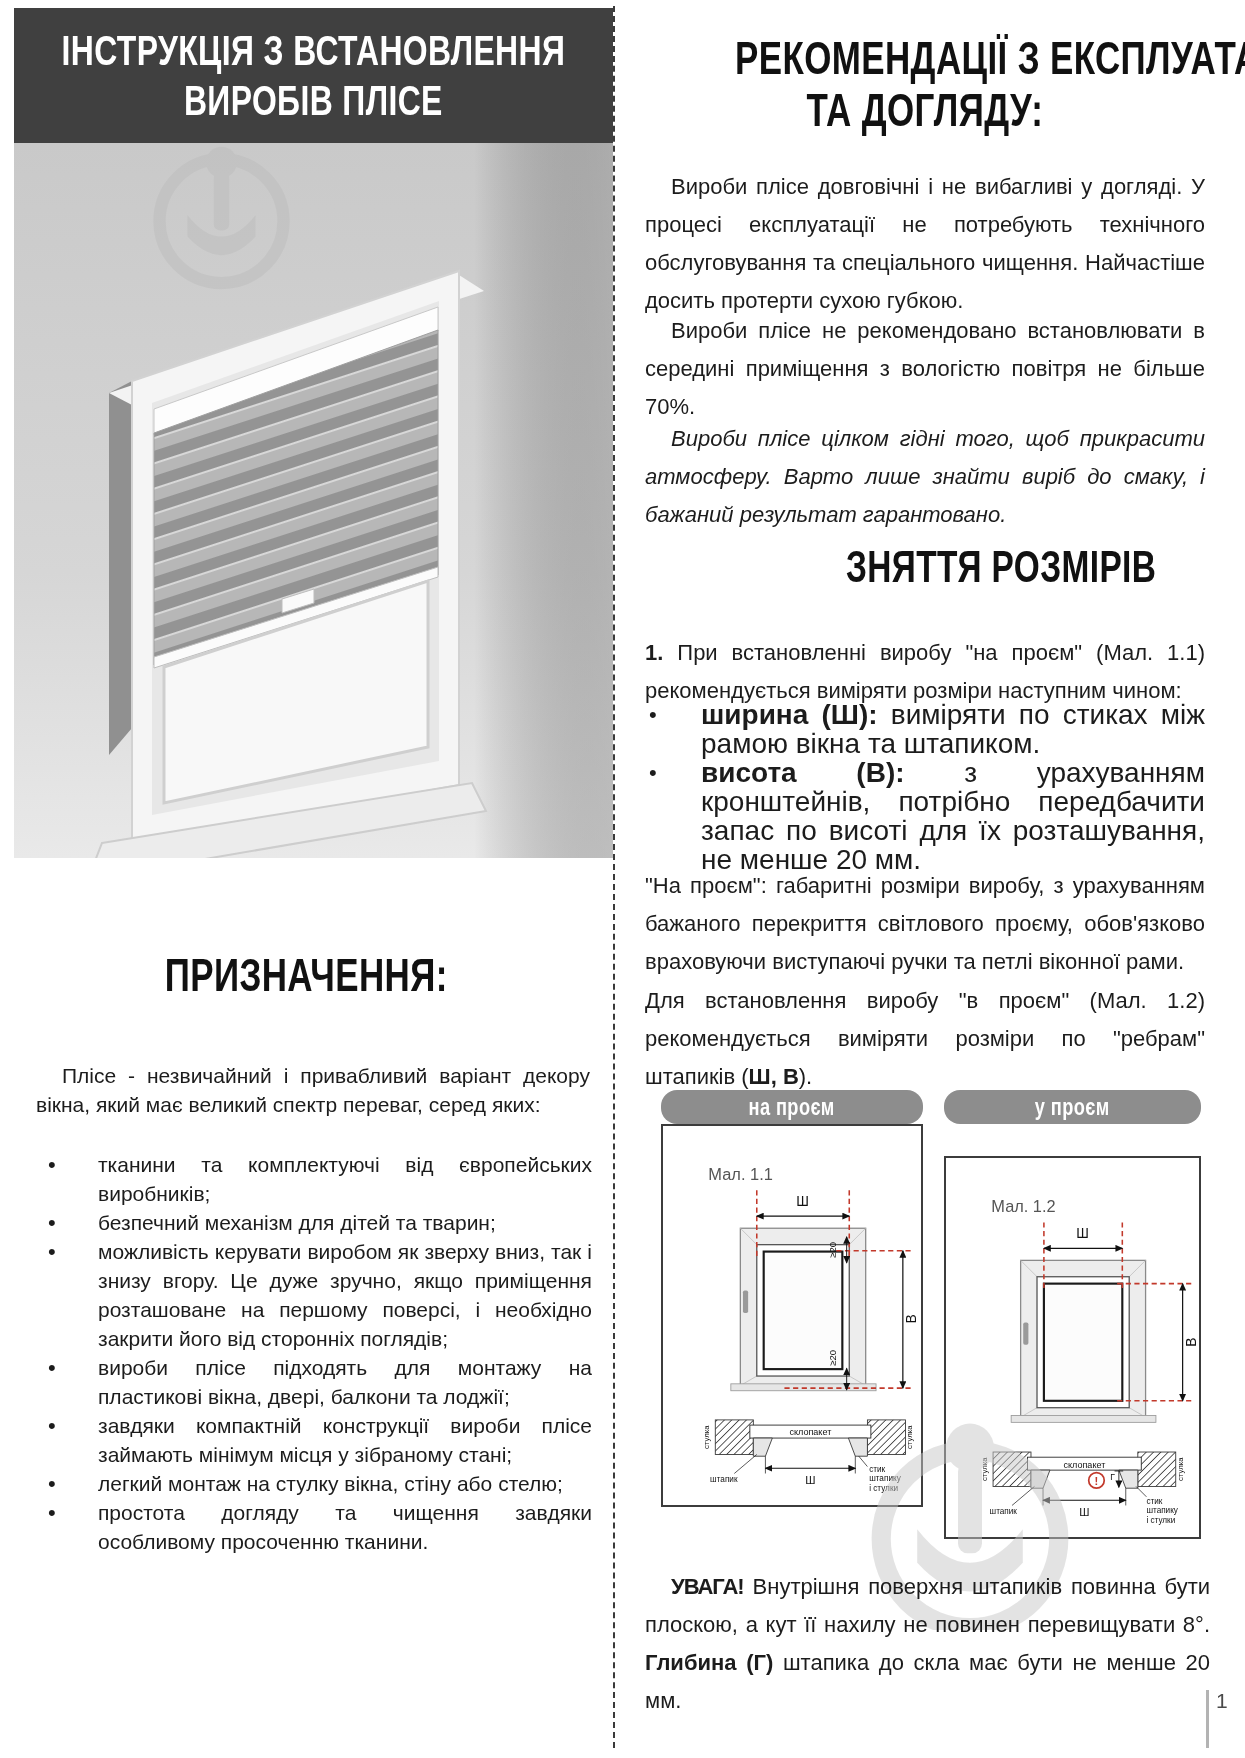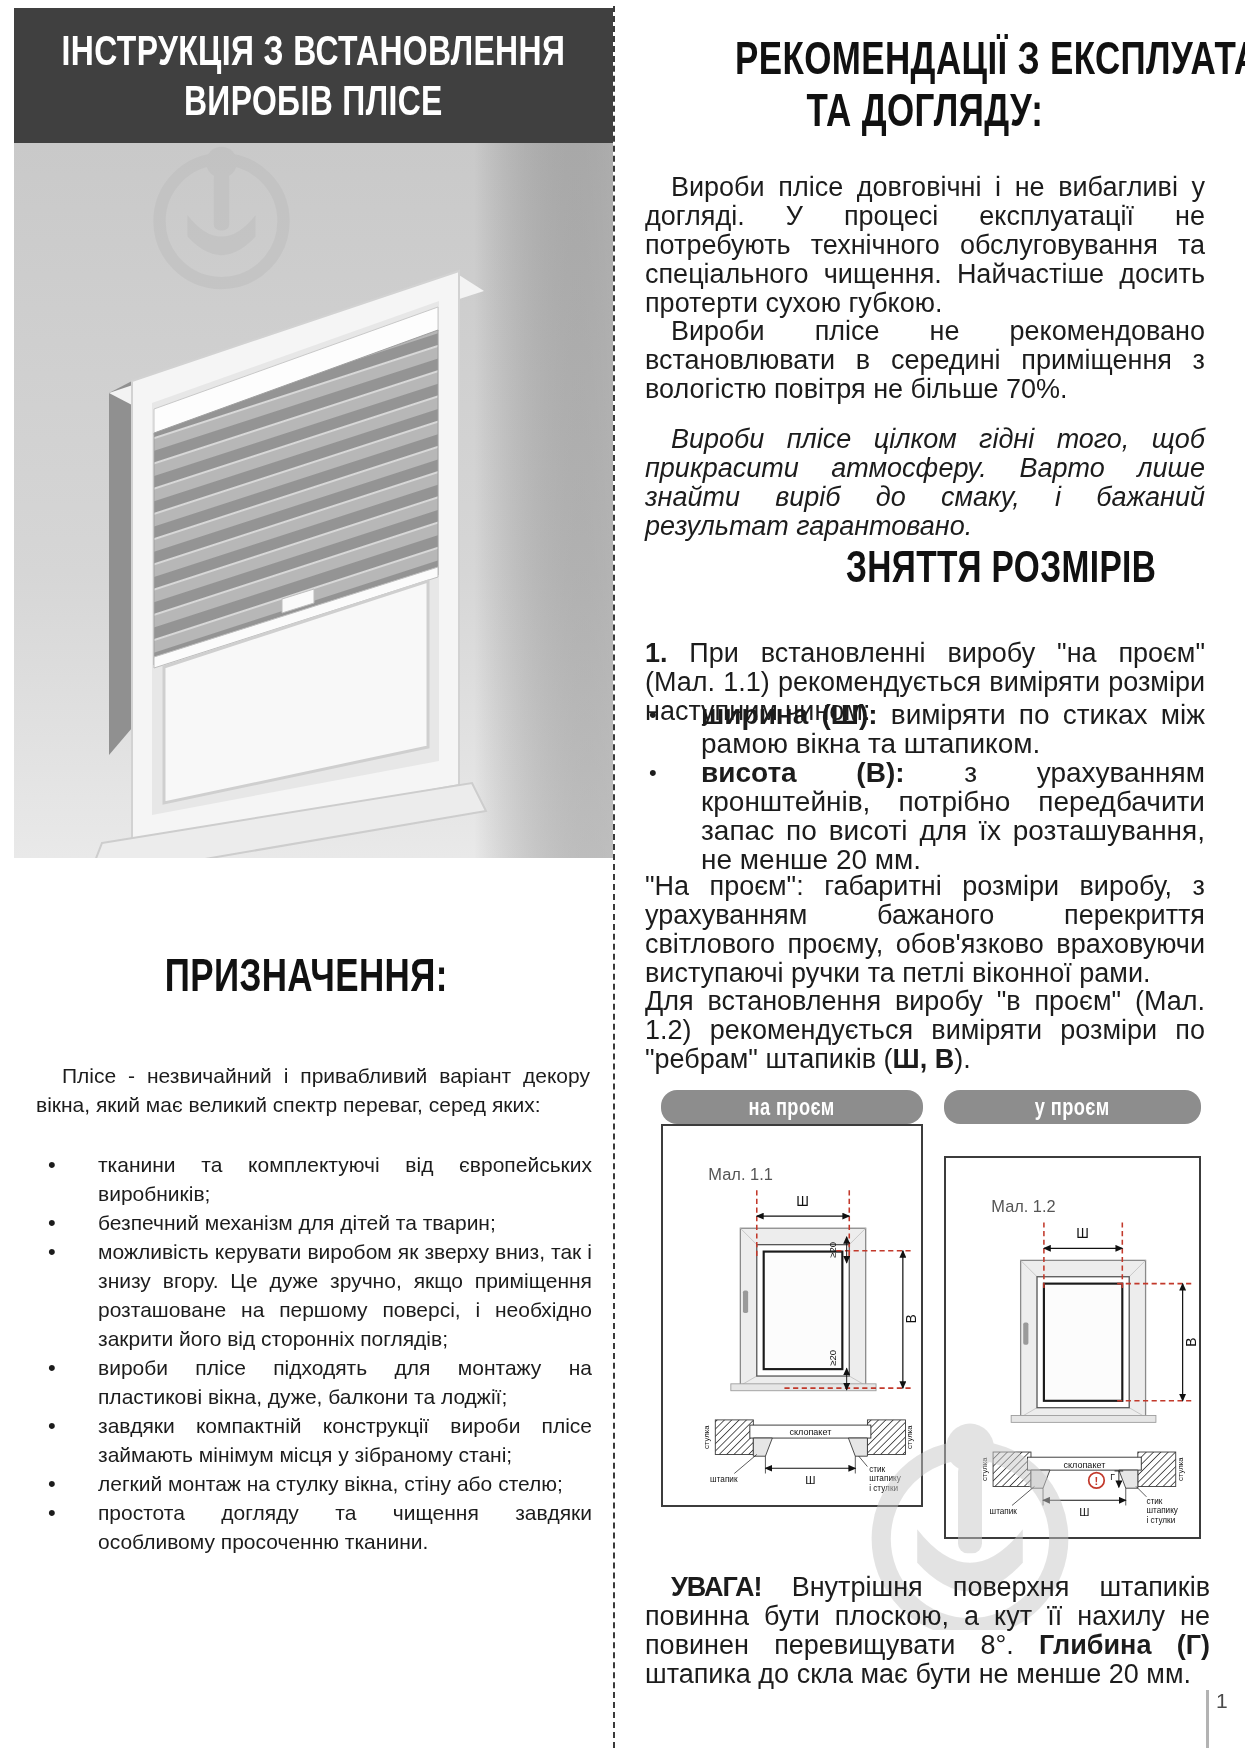--- a/index.html
+++ b/index.html
@@ -25,21 +25,21 @@
   .l-intro{position:absolute; left:36px; top:1040px; width:554px;
     font-size:21px; line-height:29px; text-align:justify; text-indent:26px;}
   .l-bullets{position:absolute; left:36px; top:1150px; width:556px; margin:0; padding:0; list-style:none;}
   .l-bullets li{position:relative; padding-left:62px; font-size:21px; line-height:29px; text-align:justify;}
   .l-bullets li::before{content:"\2022"; position:absolute; left:12px; top:0; font-size:22px;}
   
   .divider{position:absolute; left:613px; top:6px; height:1742px; width:0; border-left:2px dashed #3a3a3a;}
   
   .rblock{position:absolute; left:645px; width:560px;}
   .r-title{top:32px; text-align:center; font-weight:bold; font-size:46px; line-height:52px; color:#111;}
-  .rpara{font-size:27px; line-height:29px; text-align:justify;}
+  .rpara{font-size:22px; line-height:38px; text-align:justify;}
   .indent{text-indent:26px;}
   .r-para1{top:146px;}
   .r-para2{top:290px;}
   .r-para3{top:398px; font-style:italic;}
   .r-heading{top:542px; text-align:right; font-weight:bold; font-size:44px; color:#111;}
   .r-step{top:612px;}
   .r-bullets{top:700px; margin:0; padding:0; list-style:none;}
   .r-bullets li{position:relative; padding-left:56px; font-size:28px; line-height:29px; text-align:justify;}
   .r-bullets li::before{content:"\2022"; position:absolute; left:4px; top:0; font-size:22px;}
   .r-nap{top:845px;}
@@ -120,21 +120,21 @@
   </div>
 
   <div class="l-heading"><span class="cond">ПРИЗНАЧЕННЯ:</span></div>
 
   <p class="l-intro">Плісе - незвичайний і привабливий варіант декору вікна, який має великий спектр переваг, серед яких:</p>
 
   <ul class="l-bullets">
     <li>тканини та комплектуючі від європейських виробників;</li>
     <li>безпечний механізм для дітей та тварин;</li>
     <li>можливість керувати виробом як зверху вниз, так і знизу вгору. Це дуже зручно, якщо приміщення розташоване на першому поверсі, і необхідно закрити його від сторонніх поглядів;</li>
-    <li>вироби плісе підходять для монтажу на пластикові вікна, дуже, балкони та лоджії;</li>
+    <li>вироби плісе підходять для монтажу на пластикові вікна, двері, балкони та лоджії;</li>
     <li>завдяки компактній конструкції вироби плісе займають мінімум місця у зібраному стані;</li>
     <li>легкий монтаж на стулку вікна, стіну або стелю;</li>
     <li>простота догляду та чищення завдяки особливому просоченню тканини.</li>
   </ul>
 
   <div class="divider"></div>
 
   <div class="rblock r-title">
     <div><span class="cond">РЕКОМЕНДАЦІЇ З ЕКСПЛУАТАЦІЇ</span></div>
     <div><span class="cond">ТА ДОГЛЯДУ:</span></div>

